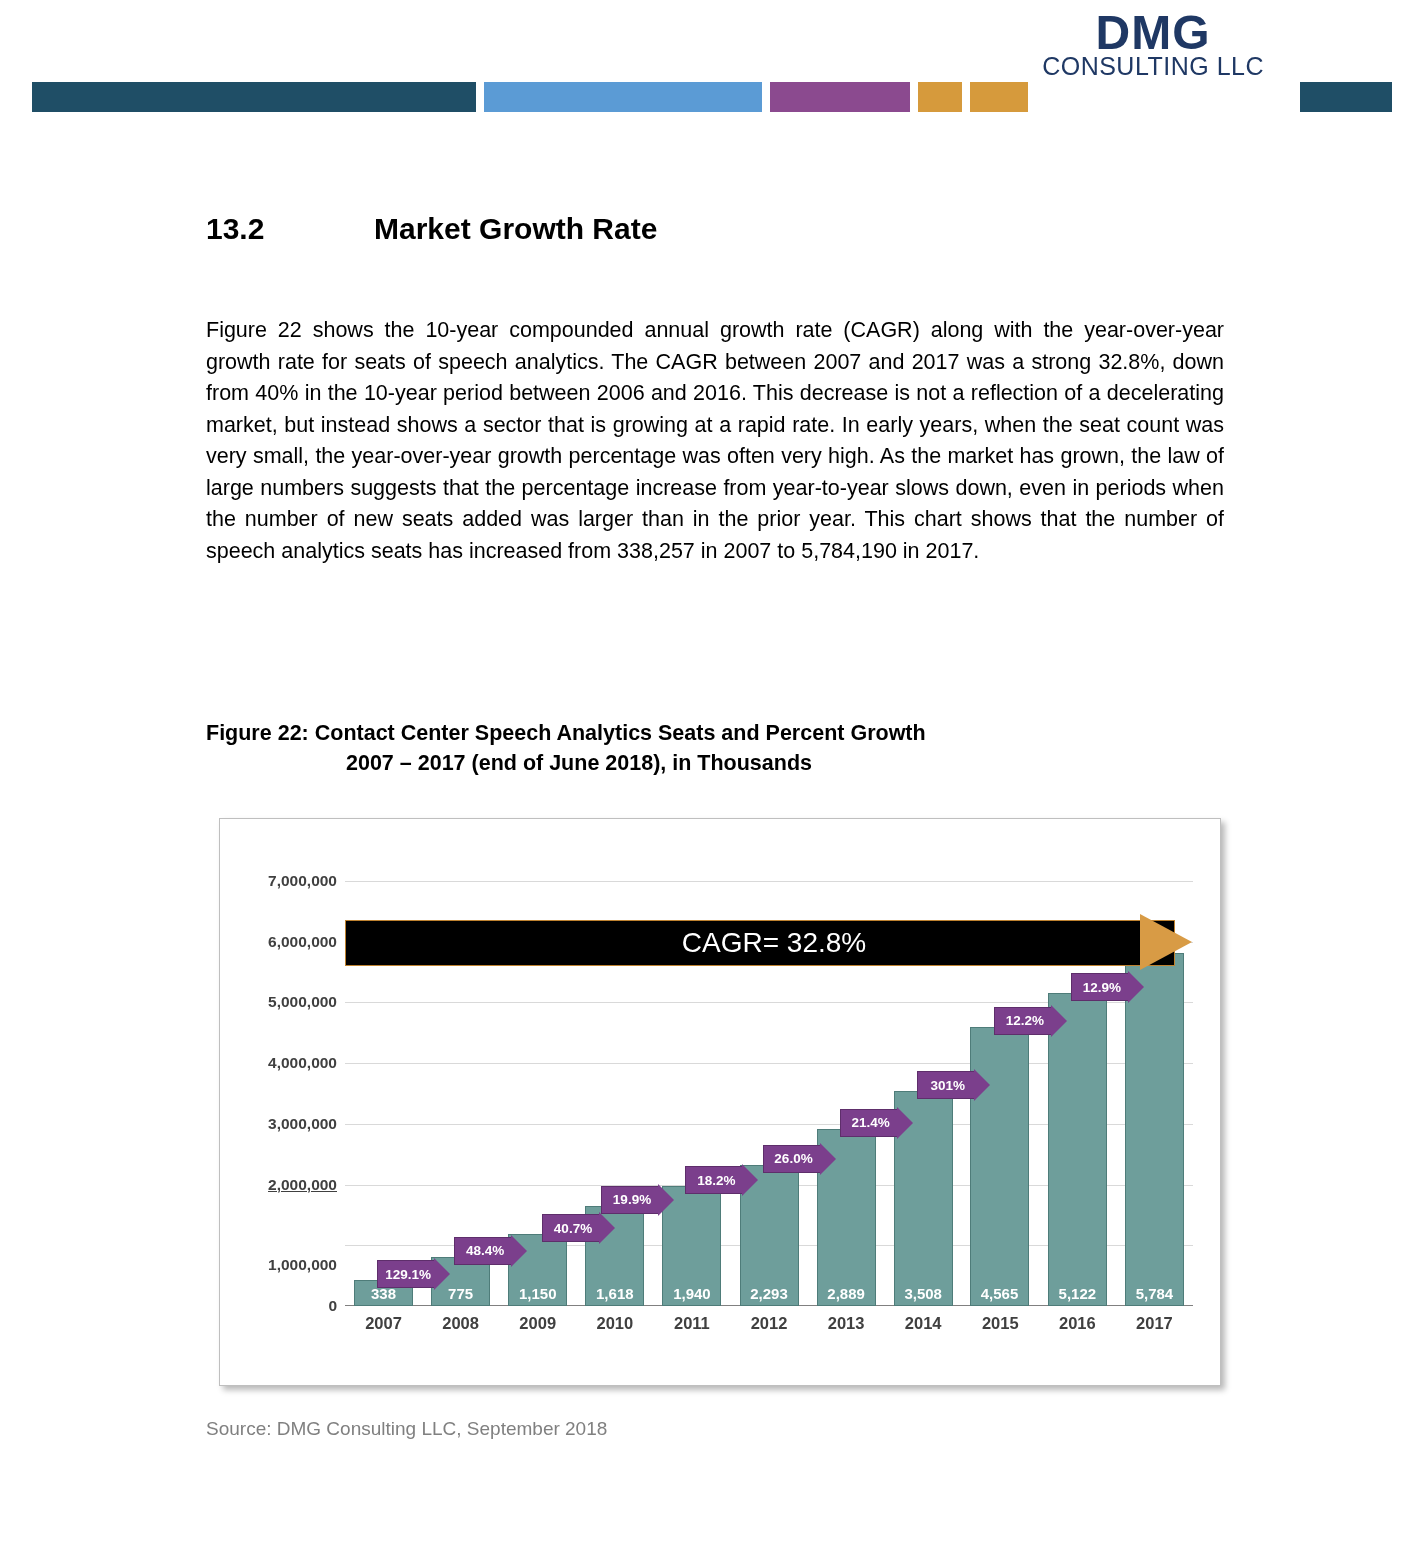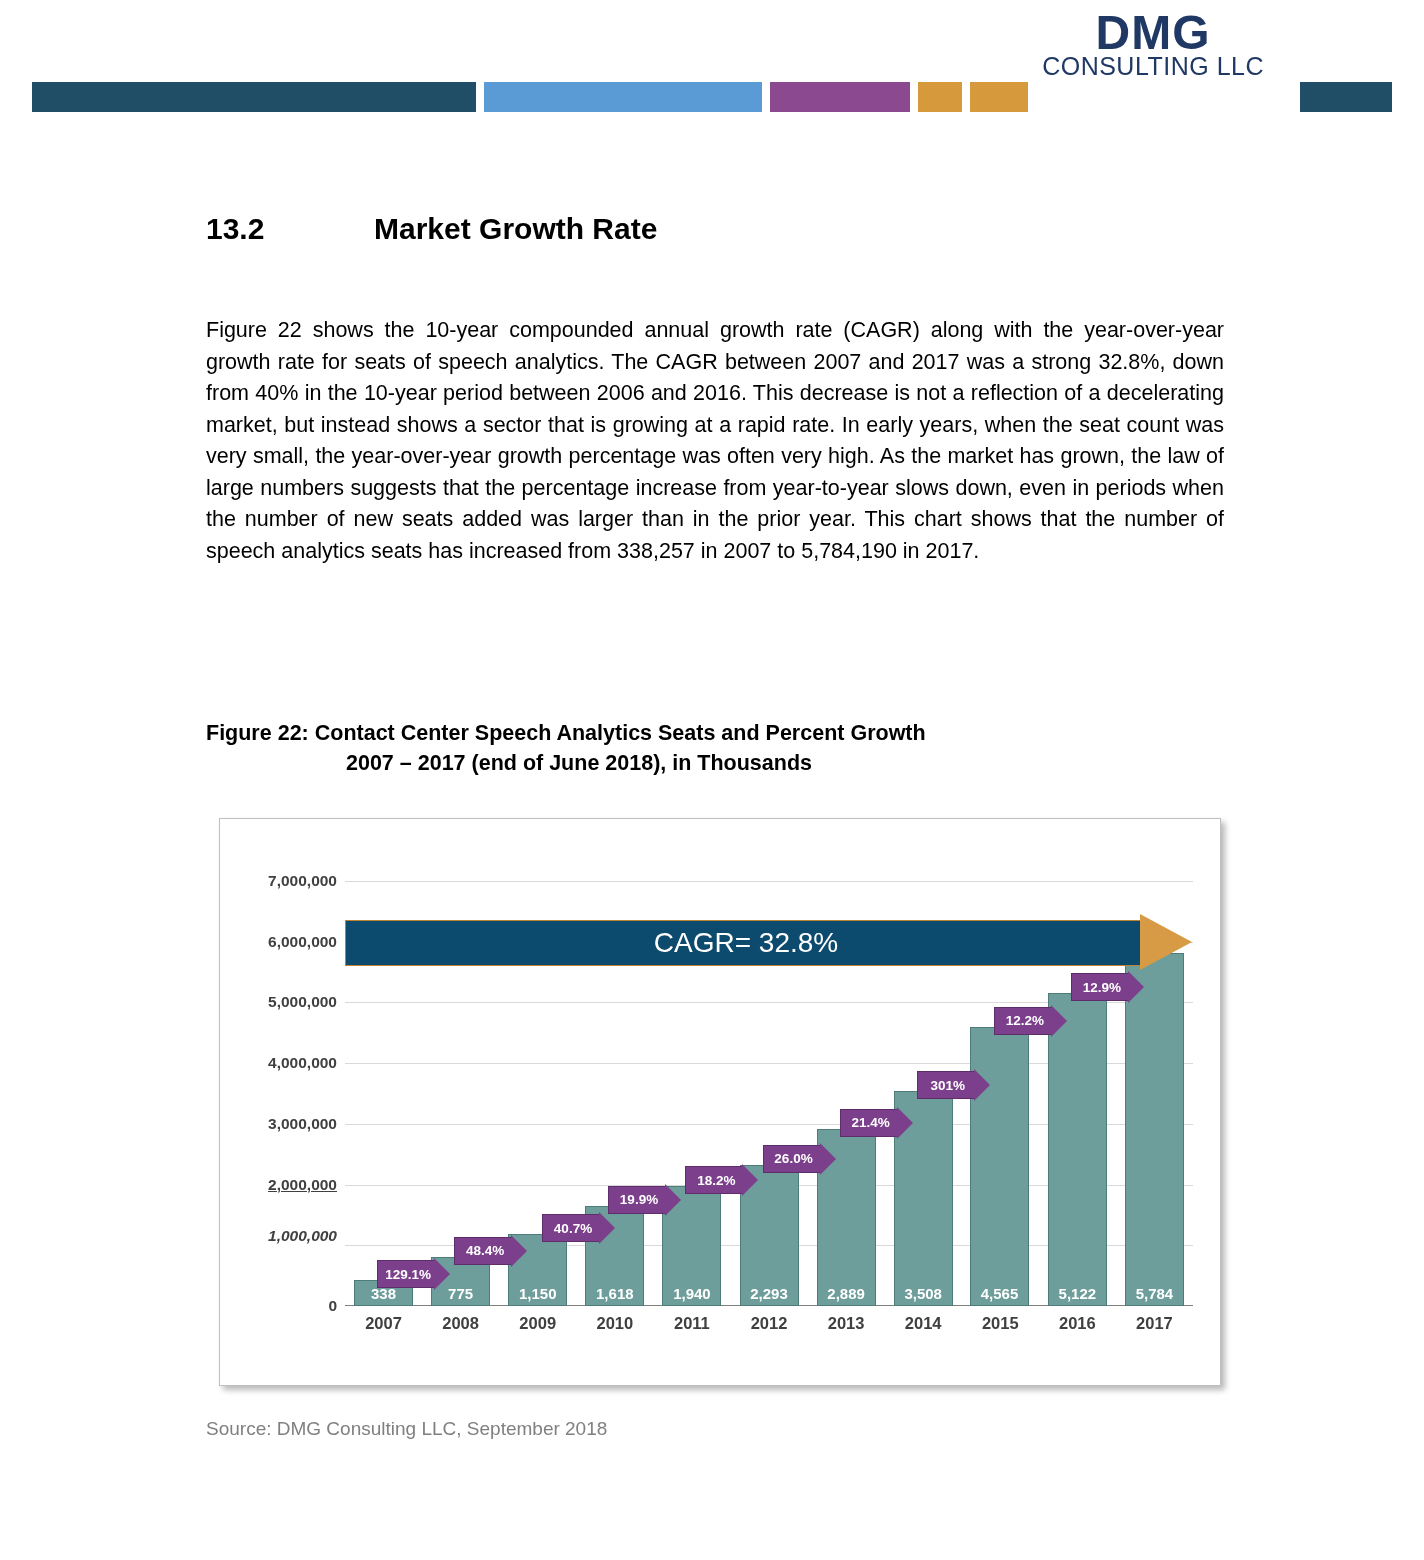--- a/index.html
+++ b/index.html
@@ -109,23 +109,23 @@
     content:""; position:absolute; left:100%; top:-3px;
     border-top:16px solid transparent;
     border-bottom:16px solid transparent;
     border-left:16px solid #7B3F8C;
   }
 
   
   .cagr-wrap { position:absolute; left:125px; top:95px; width:848px; height:56px; }
   .cagr-bar {
     position:absolute; left:0; top:6px; width:800px; height:44px;
-    background:#0c4a6e; border:1px solid #BE8230;
+    background:#000000; border:1px solid #BE8230;
     display:flex; align-items:center; justify-content:center;
-    color:#ffffff; font-size:28px;
+    color:#ffffff; font-size:28px;padding-left:28px;
   }
   .cagr-head {
     position:absolute; left:795px; top:0; width:0; height:0;
     border-top:28px solid transparent;
     border-bottom:28px solid transparent;
     border-left:52px solid #D89B45;
   }
 </style>
 </head>
 <body>
@@ -154,21 +154,21 @@
   <span class="l2">2007 – 2017 (end of June 2018), in Thousands</span>
 </div>
 
 <div class="chart-frame">
 
   <div class="plot">
 
     <div class="axis-x"></div>
   <div class="ylabel" style="top: 425px;">0</div>
       <div class="gl" style="top: 364.286px;"></div>
-      <div class="ylabel" style="top: 355px; font-style: italic;">1,000,000</div>
+      <div class="ylabel" style="top: 384px;">1,000,000</div>
       <div class="gl" style="top: 303.571px;"></div>
       <div class="ylabel" style="top: 303.571px; text-decoration: underline;">2,000,000</div>
       <div class="gl" style="top: 242.857px;"></div>
       <div class="ylabel" style="top: 242.857px;">3,000,000</div>
       <div class="gl" style="top: 182.143px;"></div>
       <div class="ylabel" style="top: 182.143px;">4,000,000</div>
       <div class="gl" style="top: 121.429px;"></div>
       <div class="ylabel" style="top: 121.429px;">5,000,000</div>
       <div class="gl" style="top: 60.7143px;"></div>
       <div class="ylabel" style="top: 60.7143px;">6,000,000</div>
@@ -236,21 +236,21 @@
       <div class="xtick" style="left: 703.864px;">2016</div>
       <div class="barcol" style="left: 780.955px;">
         <div class="bar-rect" style="height: 351.183px;">
           <div class="bar-val">5,784</div>
         </div>
       </div>
       <div class="xtick" style="left: 780.955px;">2017</div>
       <div class="badge" style="left: 32.0455px; width: 52px; top: 379px;">129.1%</div>
       <div class="badge" style="left: 109.136px; width: 52px; top: 355.946px;">48.4%</div>
       <div class="badge" style="left: 197px; width: 52px; top: 333.179px;">40.7%</div>
-      <div class="badge" style="left: 263px; width: 52px; top: 304.764px;">19.9%</div>
+      <div class="badge" style="left: 256px; width: 52px; top: 304.764px;">19.9%</div>
       <div class="badge" style="left: 340.409px; width: 52px; top: 285.214px;">18.2%</div>
       <div class="badge" style="left: 417.5px; width: 52px; top: 263.782px;">26.0%</div>
       <div class="badge" style="left: 494.591px; width: 52px; top: 227.596px;">21.4%</div>
       <div class="badge" style="left: 571.682px; width: 52px; top: 190.014px;">301%</div>
       <div class="badge" style="left: 648.773px; width: 52px; top: 125.839px;">12.2%</div>
       <div class="badge" style="left: 725.864px; width: 52px; top: 92.0214px;">12.9%</div>
     </div>
 
   <div class="cagr-wrap">
     <div class="cagr-bar">CAGR= 32.8%</div>

